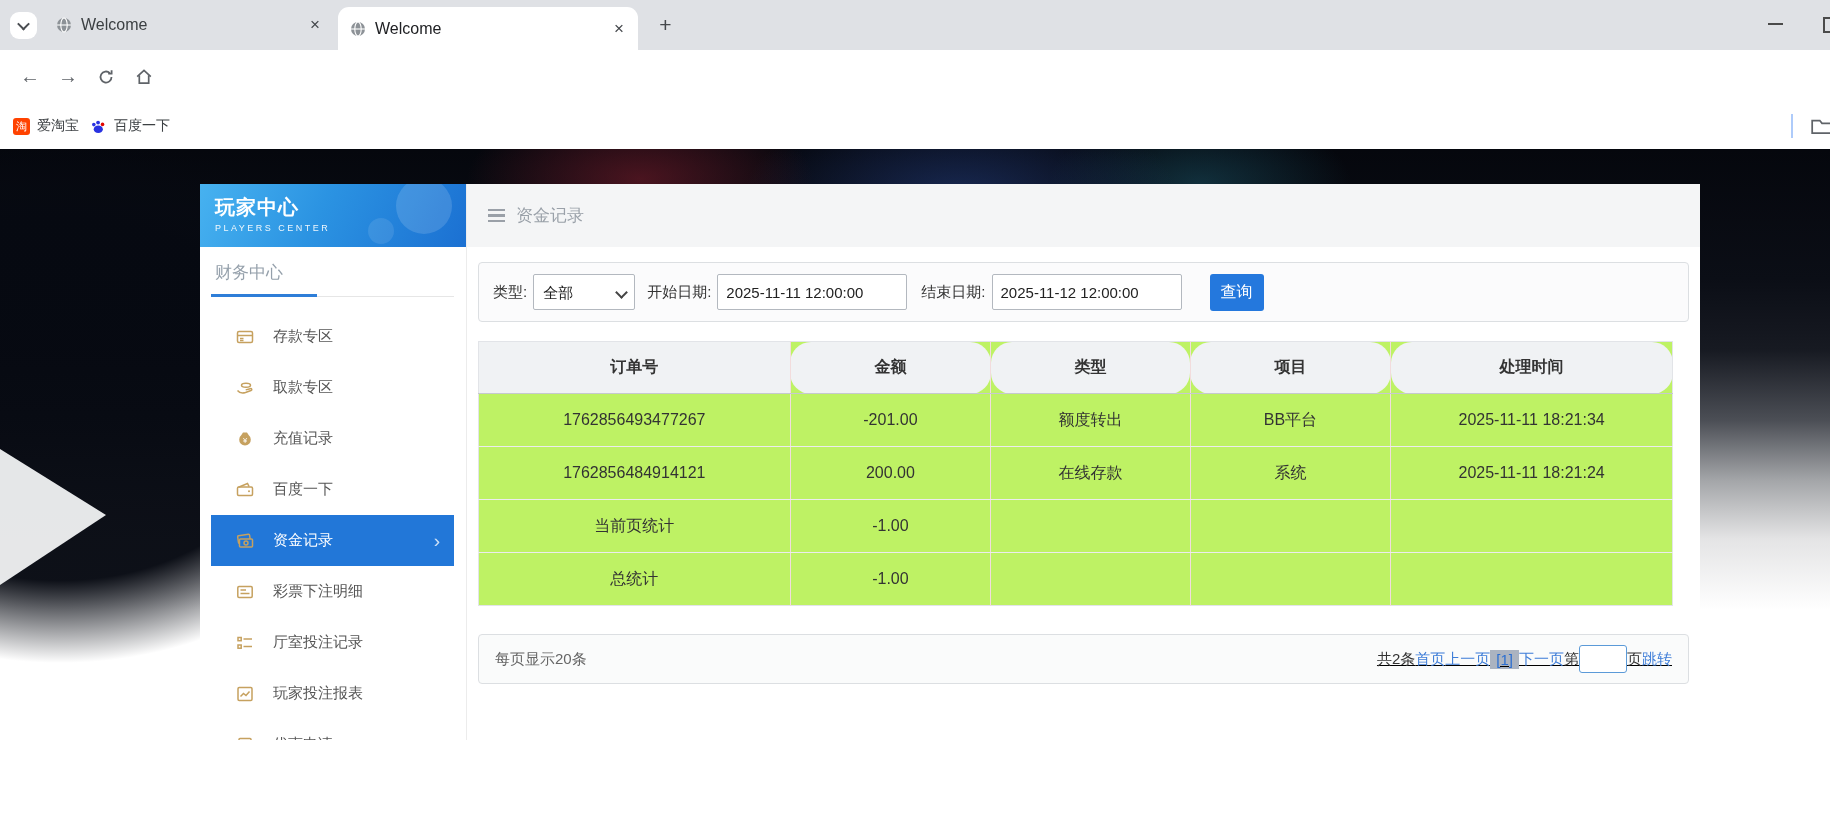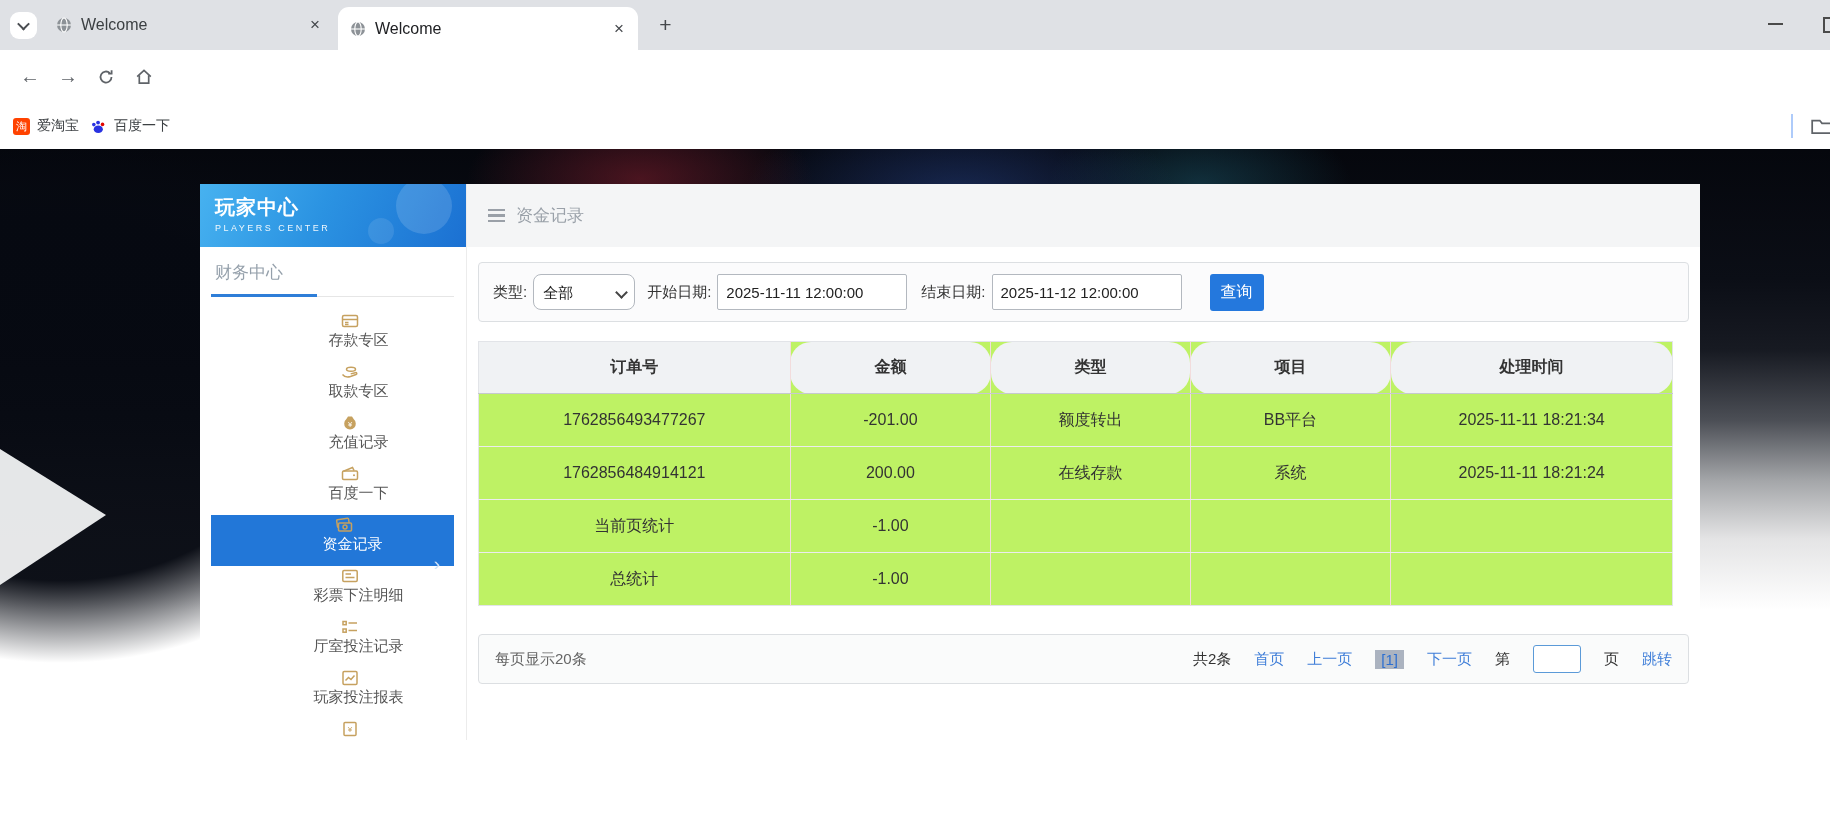--- a/index.html
+++ b/index.html
@@ -44,47 +44,47 @@
   .banner{position:relative;height:63px;background:linear-gradient(115deg,#47b2f0 0%,#2b93e2 45%,#1b70d2 100%);overflow:hidden;padding:10px 0 0 15px;box-sizing:border-box;}
   .banner-title{color:#fff;font-size:20px;font-weight:bold;letter-spacing:1px;}
   .banner-sub{color:rgba(255,255,255,.92);font-size:9px;letter-spacing:2.5px;margin-top:2px;}
   .deco{position:absolute;border-radius:50%;background:rgba(255,255,255,.14);}
   .deco.c1{width:56px;height:56px;right:14px;top:-6px;}
   .deco.c2{width:26px;height:26px;right:72px;top:34px;background:rgba(255,255,255,.10);}
   .section{margin:14px 0 0 15px;font-size:17px;color:#95a0ab;}
   .section-line{margin:10px 12px 0 11px;border-bottom:1px solid #e6e6e6;position:relative;height:2px;}
   .section-line i{position:absolute;left:0;top:0;width:106px;height:3px;background:#2e7ed8;}
   .menu{margin-top:14px;}
-  .side-item{height:51px;display:flex;align-items:center;padding-left:35px;cursor:pointer;flex-direction:column;}
+  .side-item{height:51px;display:flex;align-items:center;padding-left:35px;cursor:pointer;}
   .s-icon{width:22px;height:20px;display:flex;align-items:center;}
   .s-label{margin-left:16px;font-size:15px;color:#555;}
   .side-item.active{background:#2277d8;margin:0 12px 0 11px;padding-left:24px;}
   .side-item.active .s-label{color:#fff;}
   .s-chev{margin-left:auto;margin-right:14px;color:#cfe2f7;font-size:19px;line-height:1;}
 
   
   .main{position:absolute;left:467px;top:35px;width:1233px;height:636px;background:#fff;}
   .main-header{height:63px;background:#f4f5f6;display:flex;align-items:center;padding-left:21px;gap:11px;color:#9aa1a9;font-size:17px;}
   .burger{display:flex;flex-direction:column;gap:3px;}
   .burger i{width:17px;height:2.5px;background:#9aa0a8;}
   .filter-box{margin:15px 11px 0 11px;height:60px;border:1px solid #dcdfe2;border-radius:4px;background:#fbfbfc;display:flex;align-items:center;padding-left:14px;box-sizing:border-box;}
   .flabel{font-size:15px;color:#333;margin-right:6px;white-space:nowrap;}
   .selwrap{position:relative;margin-right:12px;}
-  .selwrap select{appearance:none;-webkit-appearance:none;width:102px;height:36px;border:1px solid #b3b8bf;border-radius:8px;background:#fff;font-size:15px;color:#222;padding:0 22px 0 9px;font-family:inherit;}
+  .selwrap select{appearance:none;-webkit-appearance:none;width:102px;height:36px;border:1px solid #b3b8bf;border-radius:2px;background:#fff;font-size:15px;color:#222;padding:0 22px 0 9px;font-family:inherit;}
   .selchev{position:absolute;right:9px;top:14px;width:7px;height:7px;border-left:2px solid #444;border-bottom:2px solid #444;transform:rotate(-45deg);pointer-events:none;}
   .finput{width:172px;height:34px;border:1px solid #b3b8bf;border-radius:2px;font-size:15px;color:#222;padding:0 8px;margin-right:14px;font-family:inherit;box-sizing:content-box;}
   .search-btn{margin-left:14px;width:54px;height:37px;background:#2478dd;color:#fff;border:none;border-radius:3px;font-size:16px;cursor:pointer;font-family:inherit;}
   .data-table{border-collapse:collapse;table-layout:fixed;margin:19px 27px 0 11px;width:1195px;background:#bef264;border:1px solid #e2e4e8;}
   .data-table th{height:49px;background:#f0f2f4;font-size:16px;font-weight:bold;color:#333;border-bottom:1px solid #c6c9ce;text-align:center;}
   .data-table td{height:50px;font-size:16px;color:#333;text-align:center;border-bottom:1px solid #ececee;}
   .data-table th+th,.data-table td+td{border-left:1px solid #f2dcdc;border-radius:21px;}
   .data-table tr:last-child td{border-bottom:none;}
   .pager-box{margin:28px 11px 0 11px;height:50px;border:1px solid #dcdfe2;border-radius:4px;background:#fafbfb;display:flex;align-items:center;padding:0 16px;box-sizing:border-box;}
   .psize{font-size:15px;color:#666;}
-  .pright{margin-left:auto;display:flex;align-items:center;gap:23px;font-size:15px;}
+  .pright{margin-left:auto;display:flex;align-items:center;gap:0;font-size:15px;text-decoration:underline;}
   .ptotal,.ptext{color:#333;}
   .plink{color:#3f7ed8;text-decoration:none;cursor:pointer;}
   .pcur{background:#abb3c0;color:#2d6fd0;padding:1px 6px;}
   .pinput{width:42px;height:24px;border:1px solid #5b9ad8;border-radius:3px;background:#fff;font-family:inherit;}
   .bottom-shape{position:absolute;left:41px;bottom:0;width:155px;height:27px;background:#f7f8f8;clip-path:polygon(0 0,68% 0,100% 100%,0 100%);}
   svg{display:block;}
 </style>
 </head>
 <body>
 

